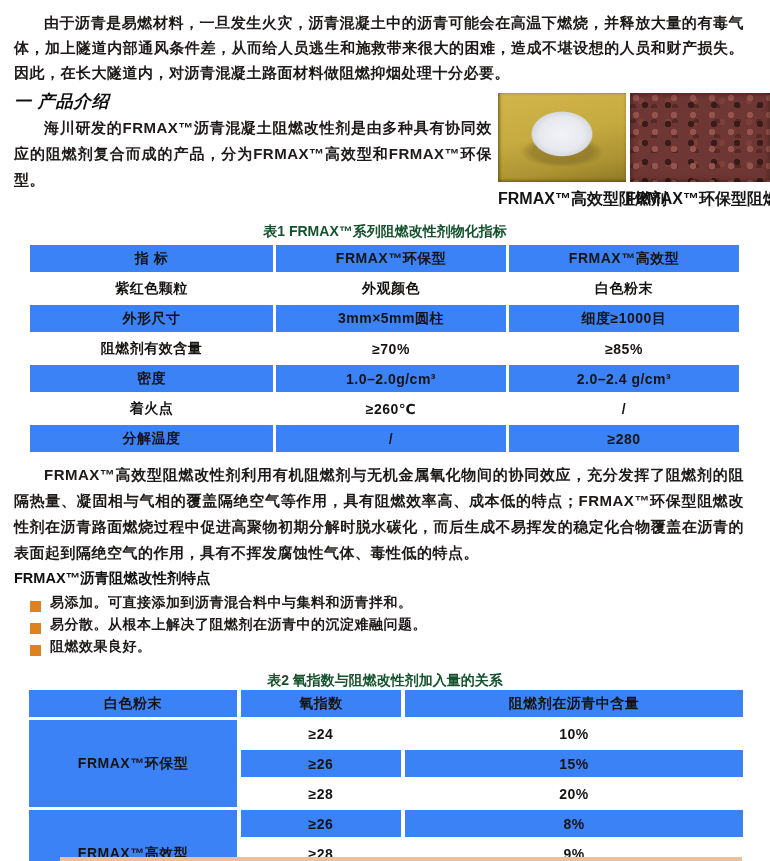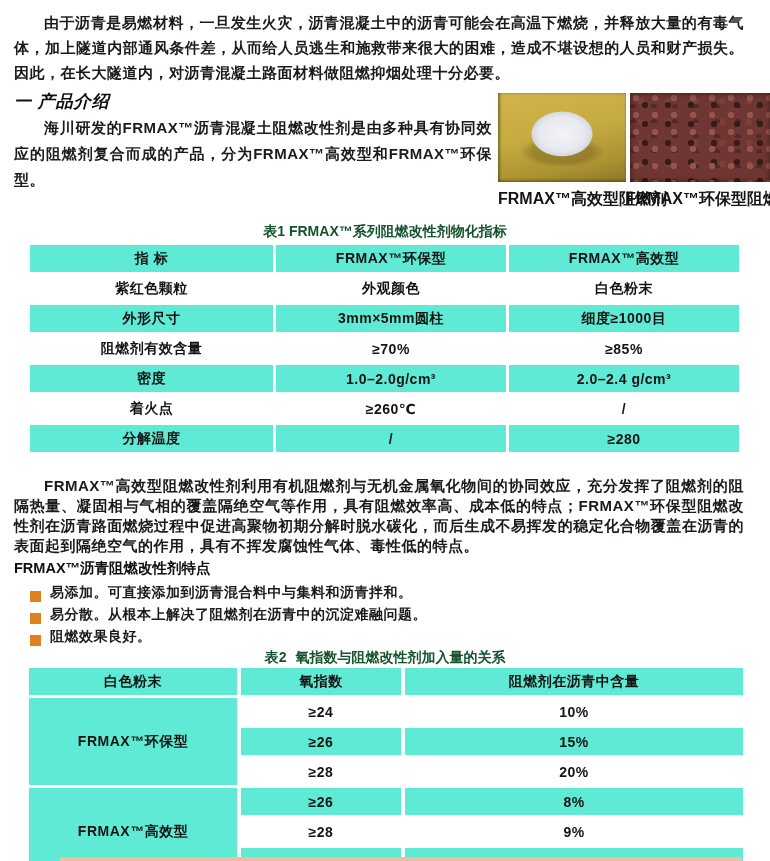--- a/index.html
+++ b/index.html
@@ -7,21 +7,21 @@
     position:relative; width:770px; height:861px; overflow:hidden;
     background:#ffffff; color:#1d1a19;
     font-family:"Liberation Sans","DejaVu Sans",sans-serif;
     font-weight:bold;
   }
   
   .para{
     margin:10px 26px 0 14px; font-size:15px; line-height:25px;
     text-indent:2em; letter-spacing:.5px; text-align:justify;
   }
-  .para.detail{margin-top:24px; line-height:20px;}
+  .para.detail{margin-top:10px; line-height:26px;}
   h2.section{
     margin:6px 0 0 14px; font-size:17px; line-height:22px; color:#0f0f0f;
     letter-spacing:1px;
     font-style:italic;
   }
   .intro-para{
     margin:2px 0 0 14px; width:478px; font-size:15px; line-height:26px;
     text-indent:2em; letter-spacing:.5px; text-align:justify;
   }
   
@@ -51,32 +51,32 @@
     position:absolute; top:189px; font-size:16px; letter-spacing:0;
     color:#141414; text-align:center; white-space:nowrap;
   }
   .caption.left{left:498px; width:128px;}
   .caption.right{left:626px; width:144px;}
   
   .tbl-title{
     margin:30px 30px 0 30px; width:710px; text-align:center;
     font-size:14px; color:#14532d; line-height:16px;
   }
-  .tbl-title.t2{margin-top:4px;font-family:Liberation Mono, monospace;}
+  .tbl-title.t2{margin-top:16px;}
   
   .table1{
     margin:6px 0 0 30px; display:grid;
     grid-template-columns:243px 230px 230px;
     grid-auto-rows:27px; column-gap:3px; row-gap:3px;
   }
   .cell{
     display:flex; align-items:center; justify-content:center;
     font-size:14px; color:#161413; letter-spacing:.5px; white-space:nowrap;
   }
-  .orange{background:#5eead4;text-align:right;}
+  .orange{background:#3b82f6;text-align:right;}
   .white{background:#ffffff;}
   
   .feat-head{margin:4px 0 0 14px; font-size:14.5px; line-height:16px; color:#0f0f0f;}
   .features{margin:4px 0 0 14px;}
   .feature-item{display:flex; align-items:flex-end; height:22px; font-size:14px; letter-spacing:.5px;}
   .bullet-sq{
     width:11px; height:11px; background:#e0811f; margin:0 9px 0 16px; flex:0 0 auto;
   }
   
   .table2{

